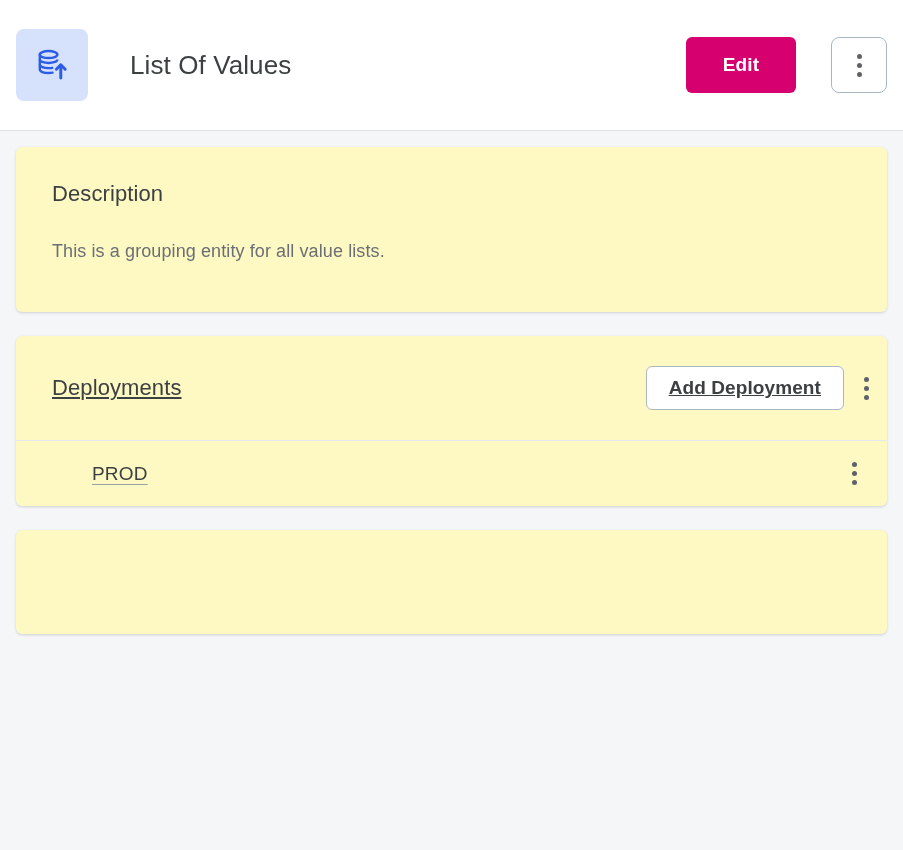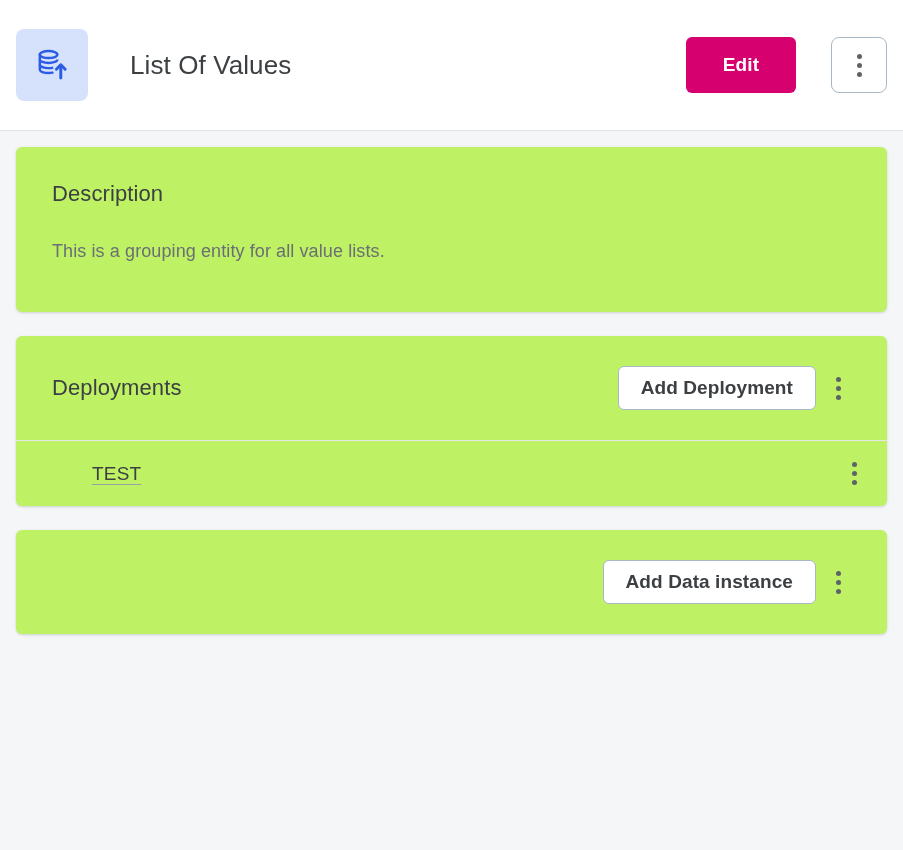--- a/index.html
+++ b/index.html
@@ -103,21 +103,21 @@
     display: flex;
     align-items: center;
     justify-content: center;
   }
 
   
   .content {
     padding: 16px 16px 0 16px;
   }
   .card {
-    background: #bef264;
+    background: #fef9c3;
     border-radius: 6px;
     box-shadow: 0 1px 3px rgba(60,64,67,0.12), 0 1px 2px rgba(60,64,67,0.08);
     margin-bottom: 24px;
     overflow: hidden;
   }
 
   
   .card-description {
     padding: 34px 36px 40px 36px;
   }
@@ -132,22 +132,23 @@
     font-size: 18px;
     color: #6a6f75;
     margin: 34px 0 10px 0;
     letter-spacing: 0.1px;
   }
 
   
   .section-header {
     display: flex;
     align-items: center;
-    padding: 28px 36px 28px 36px;
+    padding: 28px 8px 28px 36px;
     min-height: 104px;
+    text-decoration: underline;
   }
   .section-header .section-heading { flex: none; }
   .section-header-actions {
     margin-left: auto;
     display: flex;
     align-items: center;
     gap: 10px;
   }
   .btn-outline {
     background: #ffffff;
@@ -236,44 +237,34 @@
           <span class="kebab">
               <i></i>
               <i></i>
               <i></i>
             </span>
         </button>
       </div>
     </div>
 
     <div class="list-row">
-      <span class="row-link">TEST</span>
+      <span class="row-link">PROD</span>
       <div class="row-actions">
         <button class="kebab-btn">
           <span class="kebab">
               <i></i>
               <i></i>
               <i></i>
             </span>
         </button>
       </div>
     </div>
 
   </div>
 
   <div class="card">
     <div class="section-header">
-      <div class="section-header-actions">
-        <button class="btn-outline">Add Data instance</button>
-        <button class="kebab-btn">
-          <span class="kebab">
-              <i></i>
-              <i></i>
-              <i></i>
-            </span>
-        </button>
-      </div>
     </div>
 
 
   </div>
 
 </div>
 
 </body></html>

